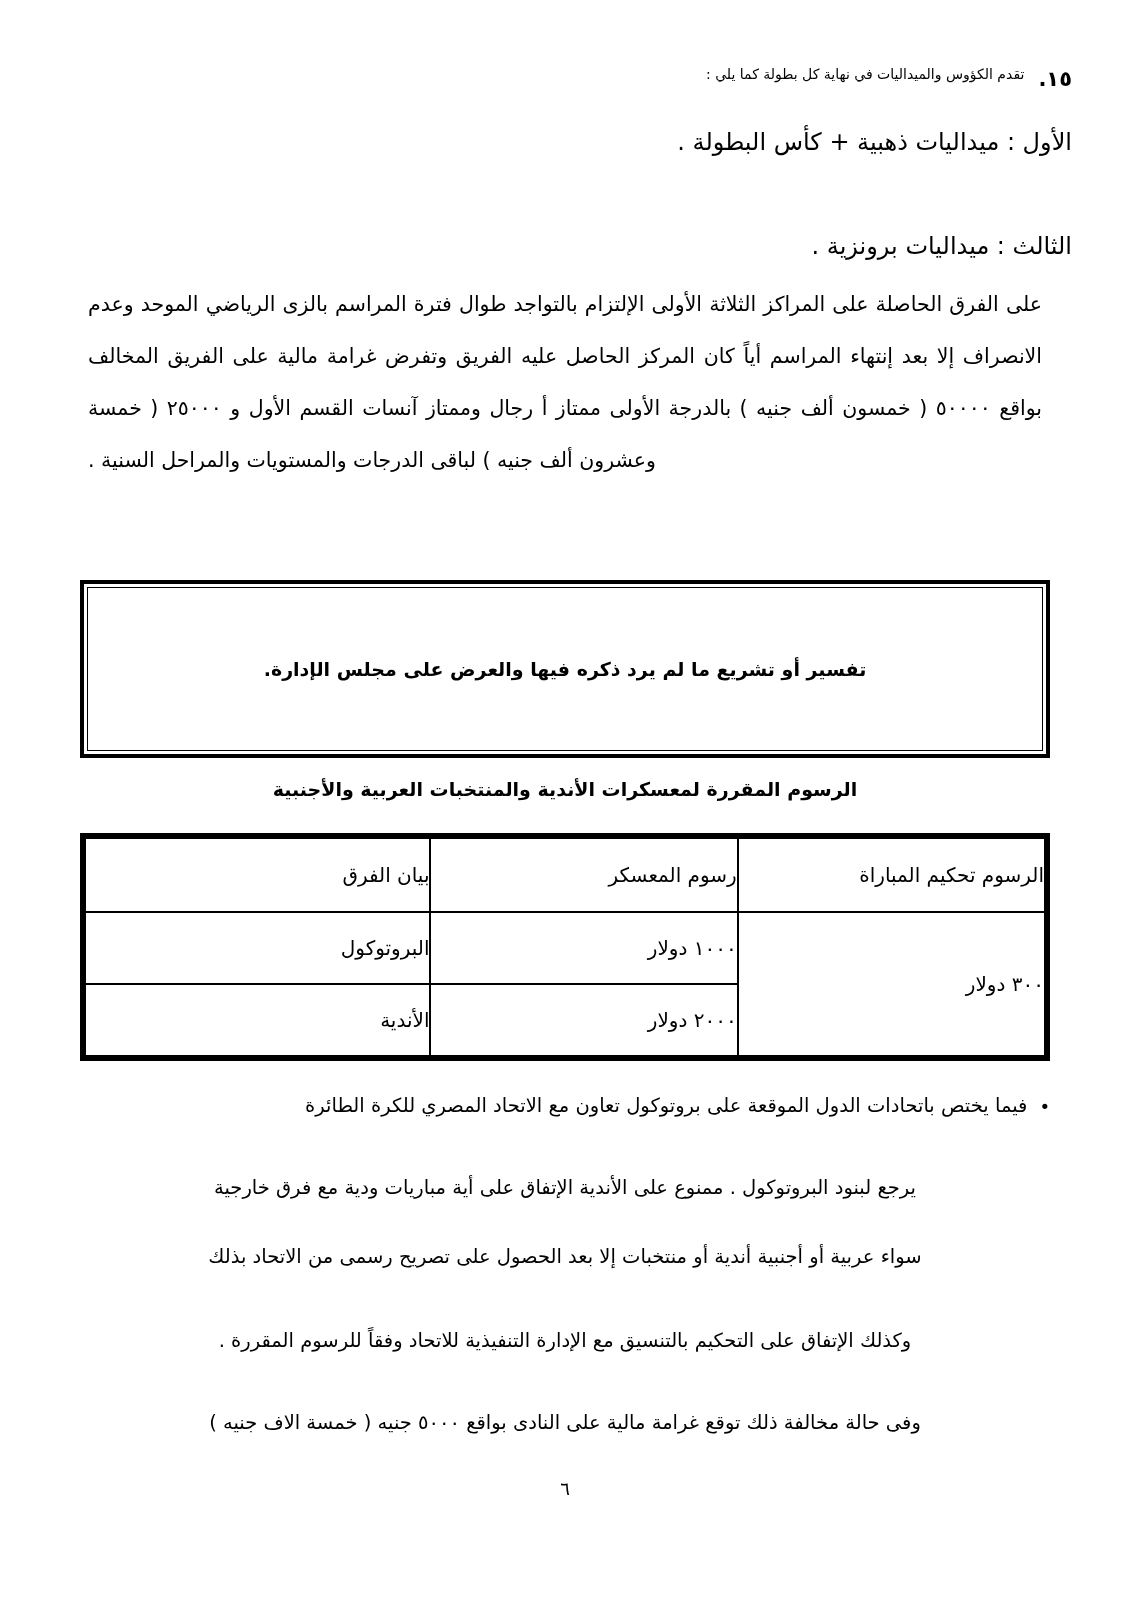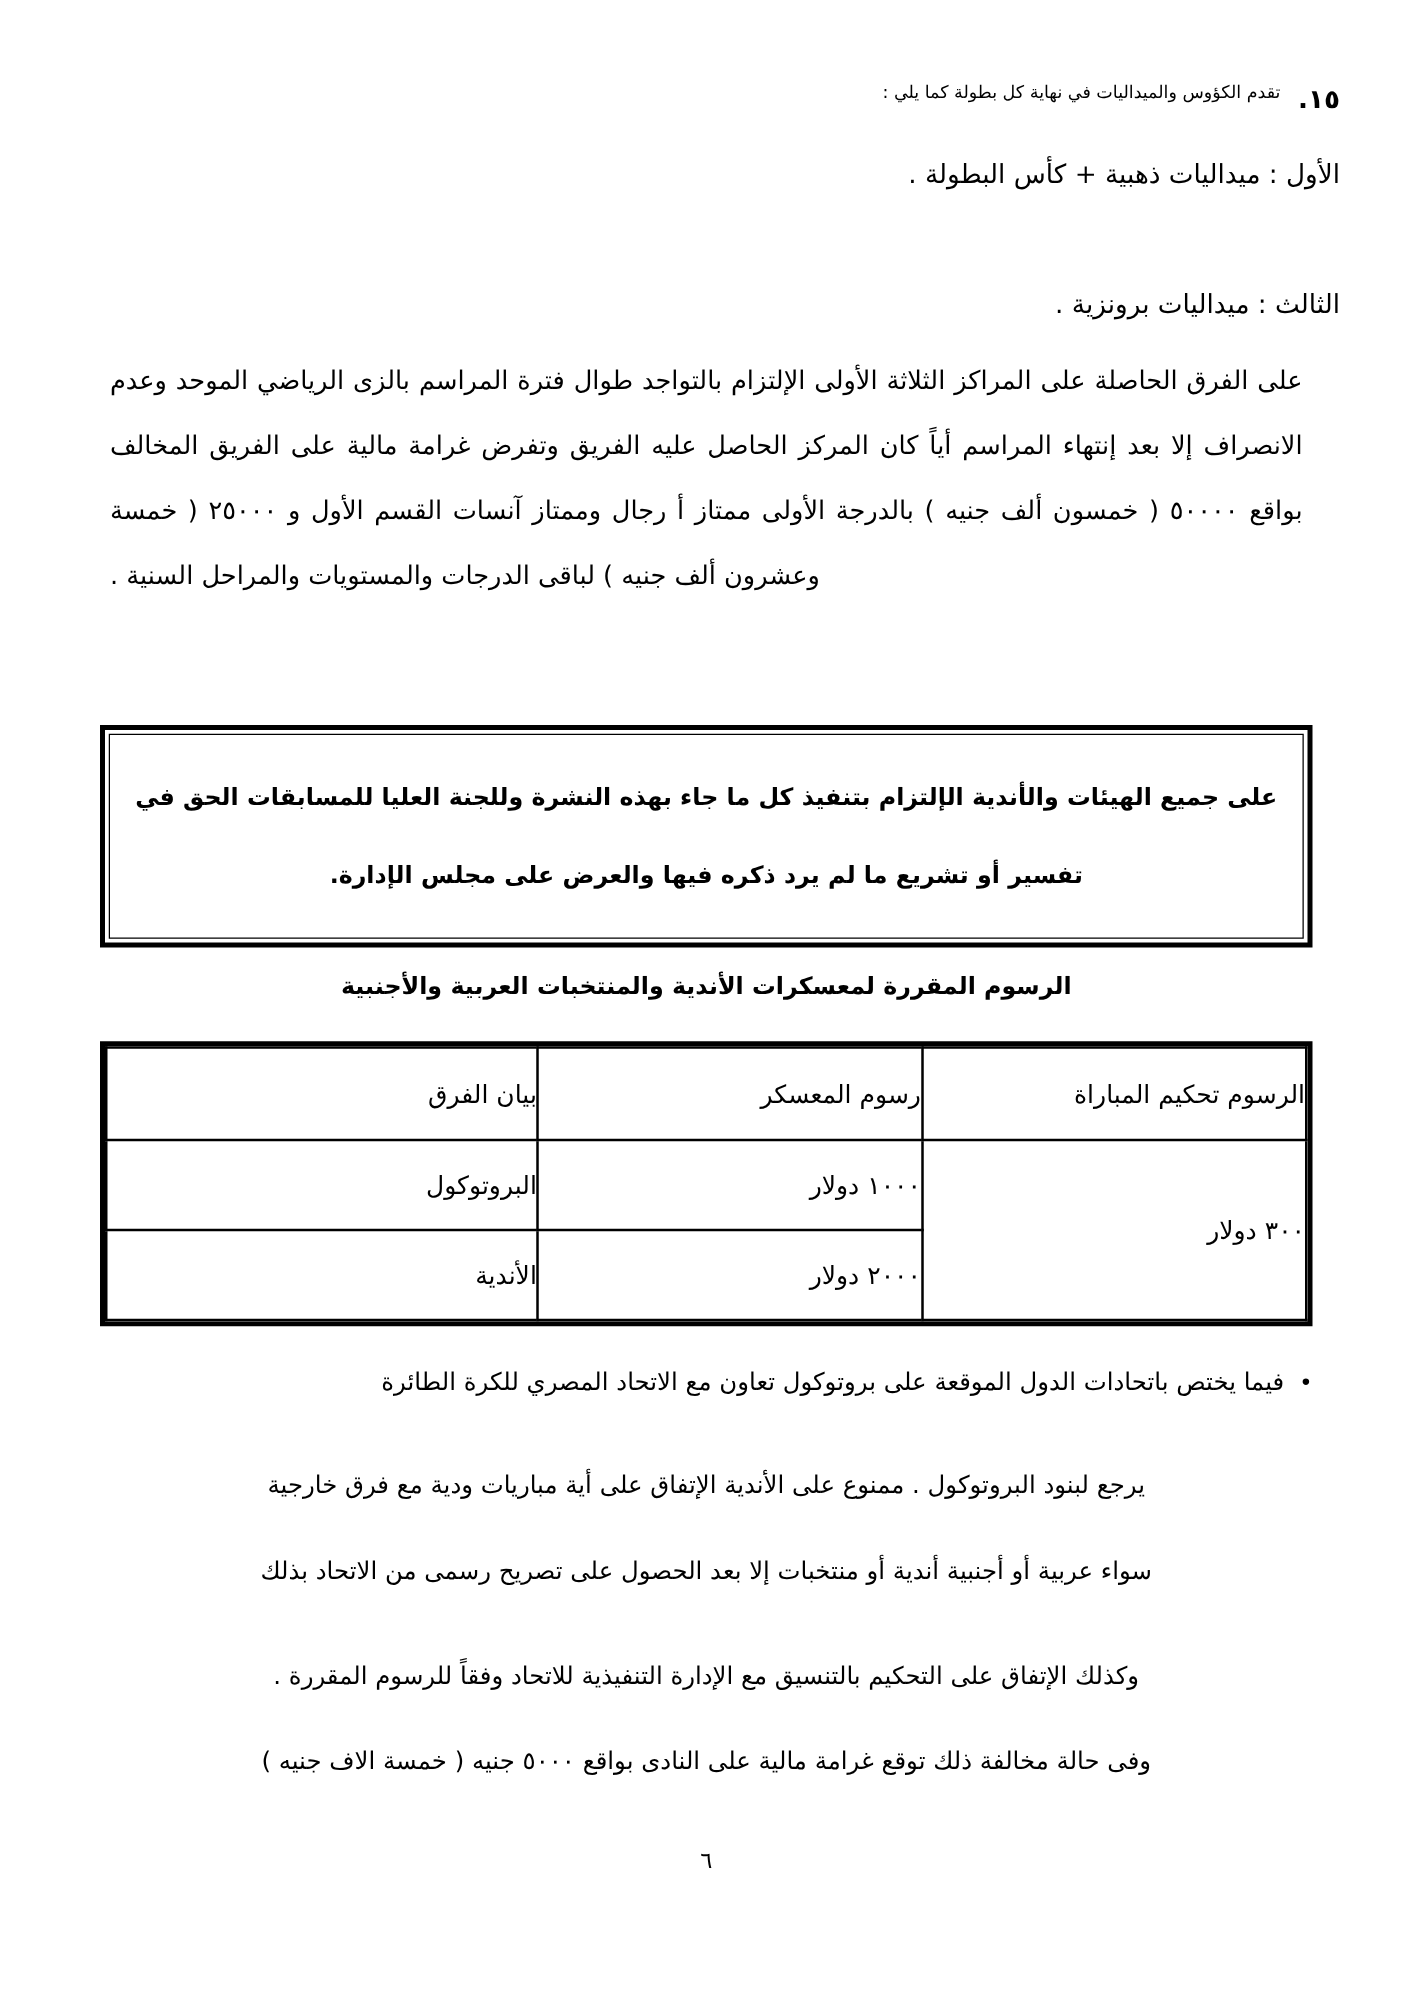--- a/index.html
+++ b/index.html
@@ -46,21 +46,21 @@
     font-weight: normal;
     font-size: 14px;
   }
 
   
   .rank-line {
     position: absolute;
     right: 58px;
     left: 120px;
     text-align: right;
-    font-size: 21px;
+    font-size: 24px;
     line-height: 1.5;
     font-weight: 500;
   }
   .rank-1 { top: 124px; }
   .rank-2 { top: 176px; }
   .rank-3 { top: 228px; }
 
   
   .para-block {
     position: absolute;
@@ -172,21 +172,21 @@
   }
   .cont-line {
     text-align: center;
     font-size: 19.5px;
     font-weight: 500;
     line-height: 1.45;
     margin-top: 54px;
   }
   .cont-line.l2 { margin-top: 40px; }
   .cont-line.l3 { margin-top: 56px; }
-  .cont-line.l4 { margin-top: 40px; }
+  .cont-line.l4 { margin-top: 54px; }
 
   
   .page-number {
     position: absolute;
     top: 1478px;
     left: 0;
     right: 0;
     text-align: center;
     font-size: 18px;
     font-weight: 500;
@@ -202,21 +202,20 @@
     <span class="htext">تقدم الكؤوس والميداليات في نهاية كل بطولة كما يلي :</span>
   </div>
 
   <div class="rank-line rank-1">الأول : ميداليات ذهبية + كأس البطولة .</div>
   <div class="rank-line rank-3">الثالث : ميداليات برونزية .</div>
 
   <div class="para-block">على الفرق الحاصلة على المراكز الثلاثة الأولى الإلتزام بالتواجد طوال فترة المراسم بالزى الرياضي الموحد وعدم الانصراف إلا بعد إنتهاء المراسم أياً كان المركز الحاصل عليه الفريق وتفرض غرامة مالية على الفريق المخالف بواقع ٥٠٠٠٠ ( خمسون ألف جنيه ) بالدرجة الأولى ممتاز أ رجال وممتاز آنسات القسم الأول و ٢٥٠٠٠ ( خمسة وعشرون ألف جنيه ) لباقى الدرجات والمستويات والمراحل السنية .</div>
 
   <div class="frame-box">
     <div class="frame-box-inner">
-      <div class="frame-line">على جميع الهيئات والأندية الإلتزام بتنفيذ كل ما جاء بهذه النشرة وللجنة العليا للمسابقات الحق في</div>
       <div class="frame-line">تفسير أو تشريع ما لم يرد ذكره فيها والعرض على مجلس الإدارة.</div>
     </div>
   </div>
 
   <div class="table-caption">الرسوم المقررة لمعسكرات الأندية والمنتخبات  العربية والأجنبية</div>
 
   <div class="fees-table-wrap">
     <table class="fees">
       <tbody>
         <tr>

